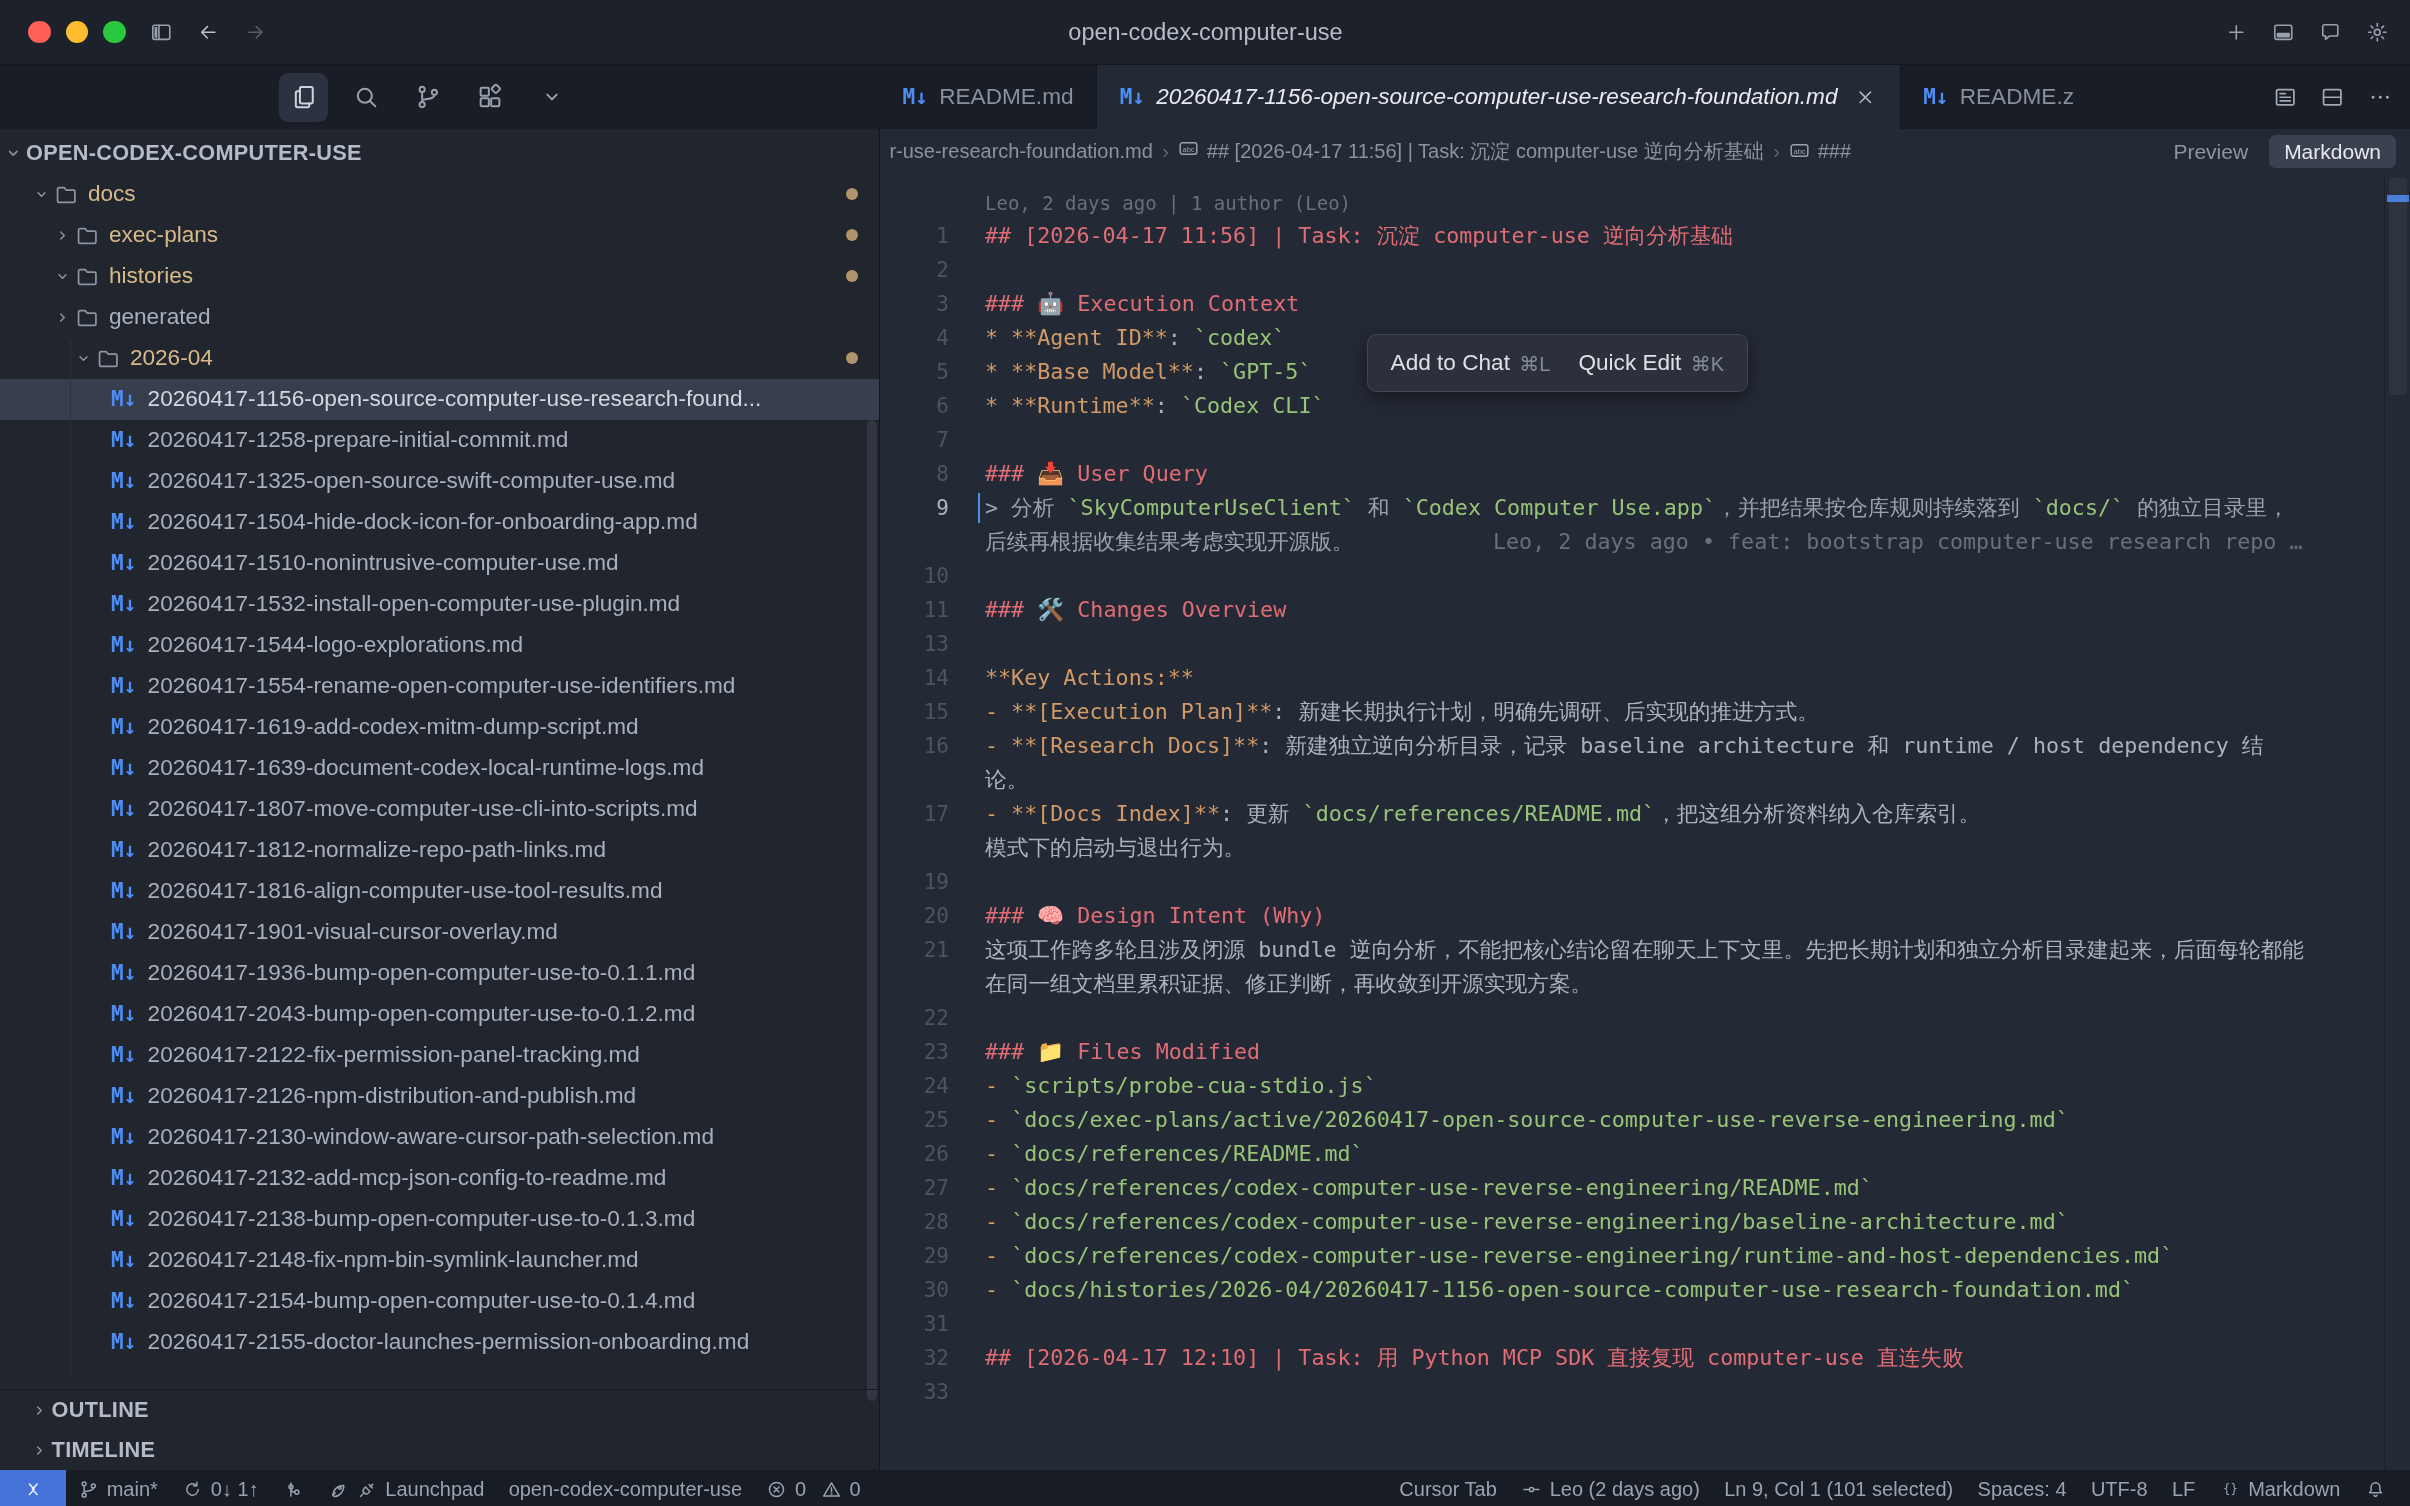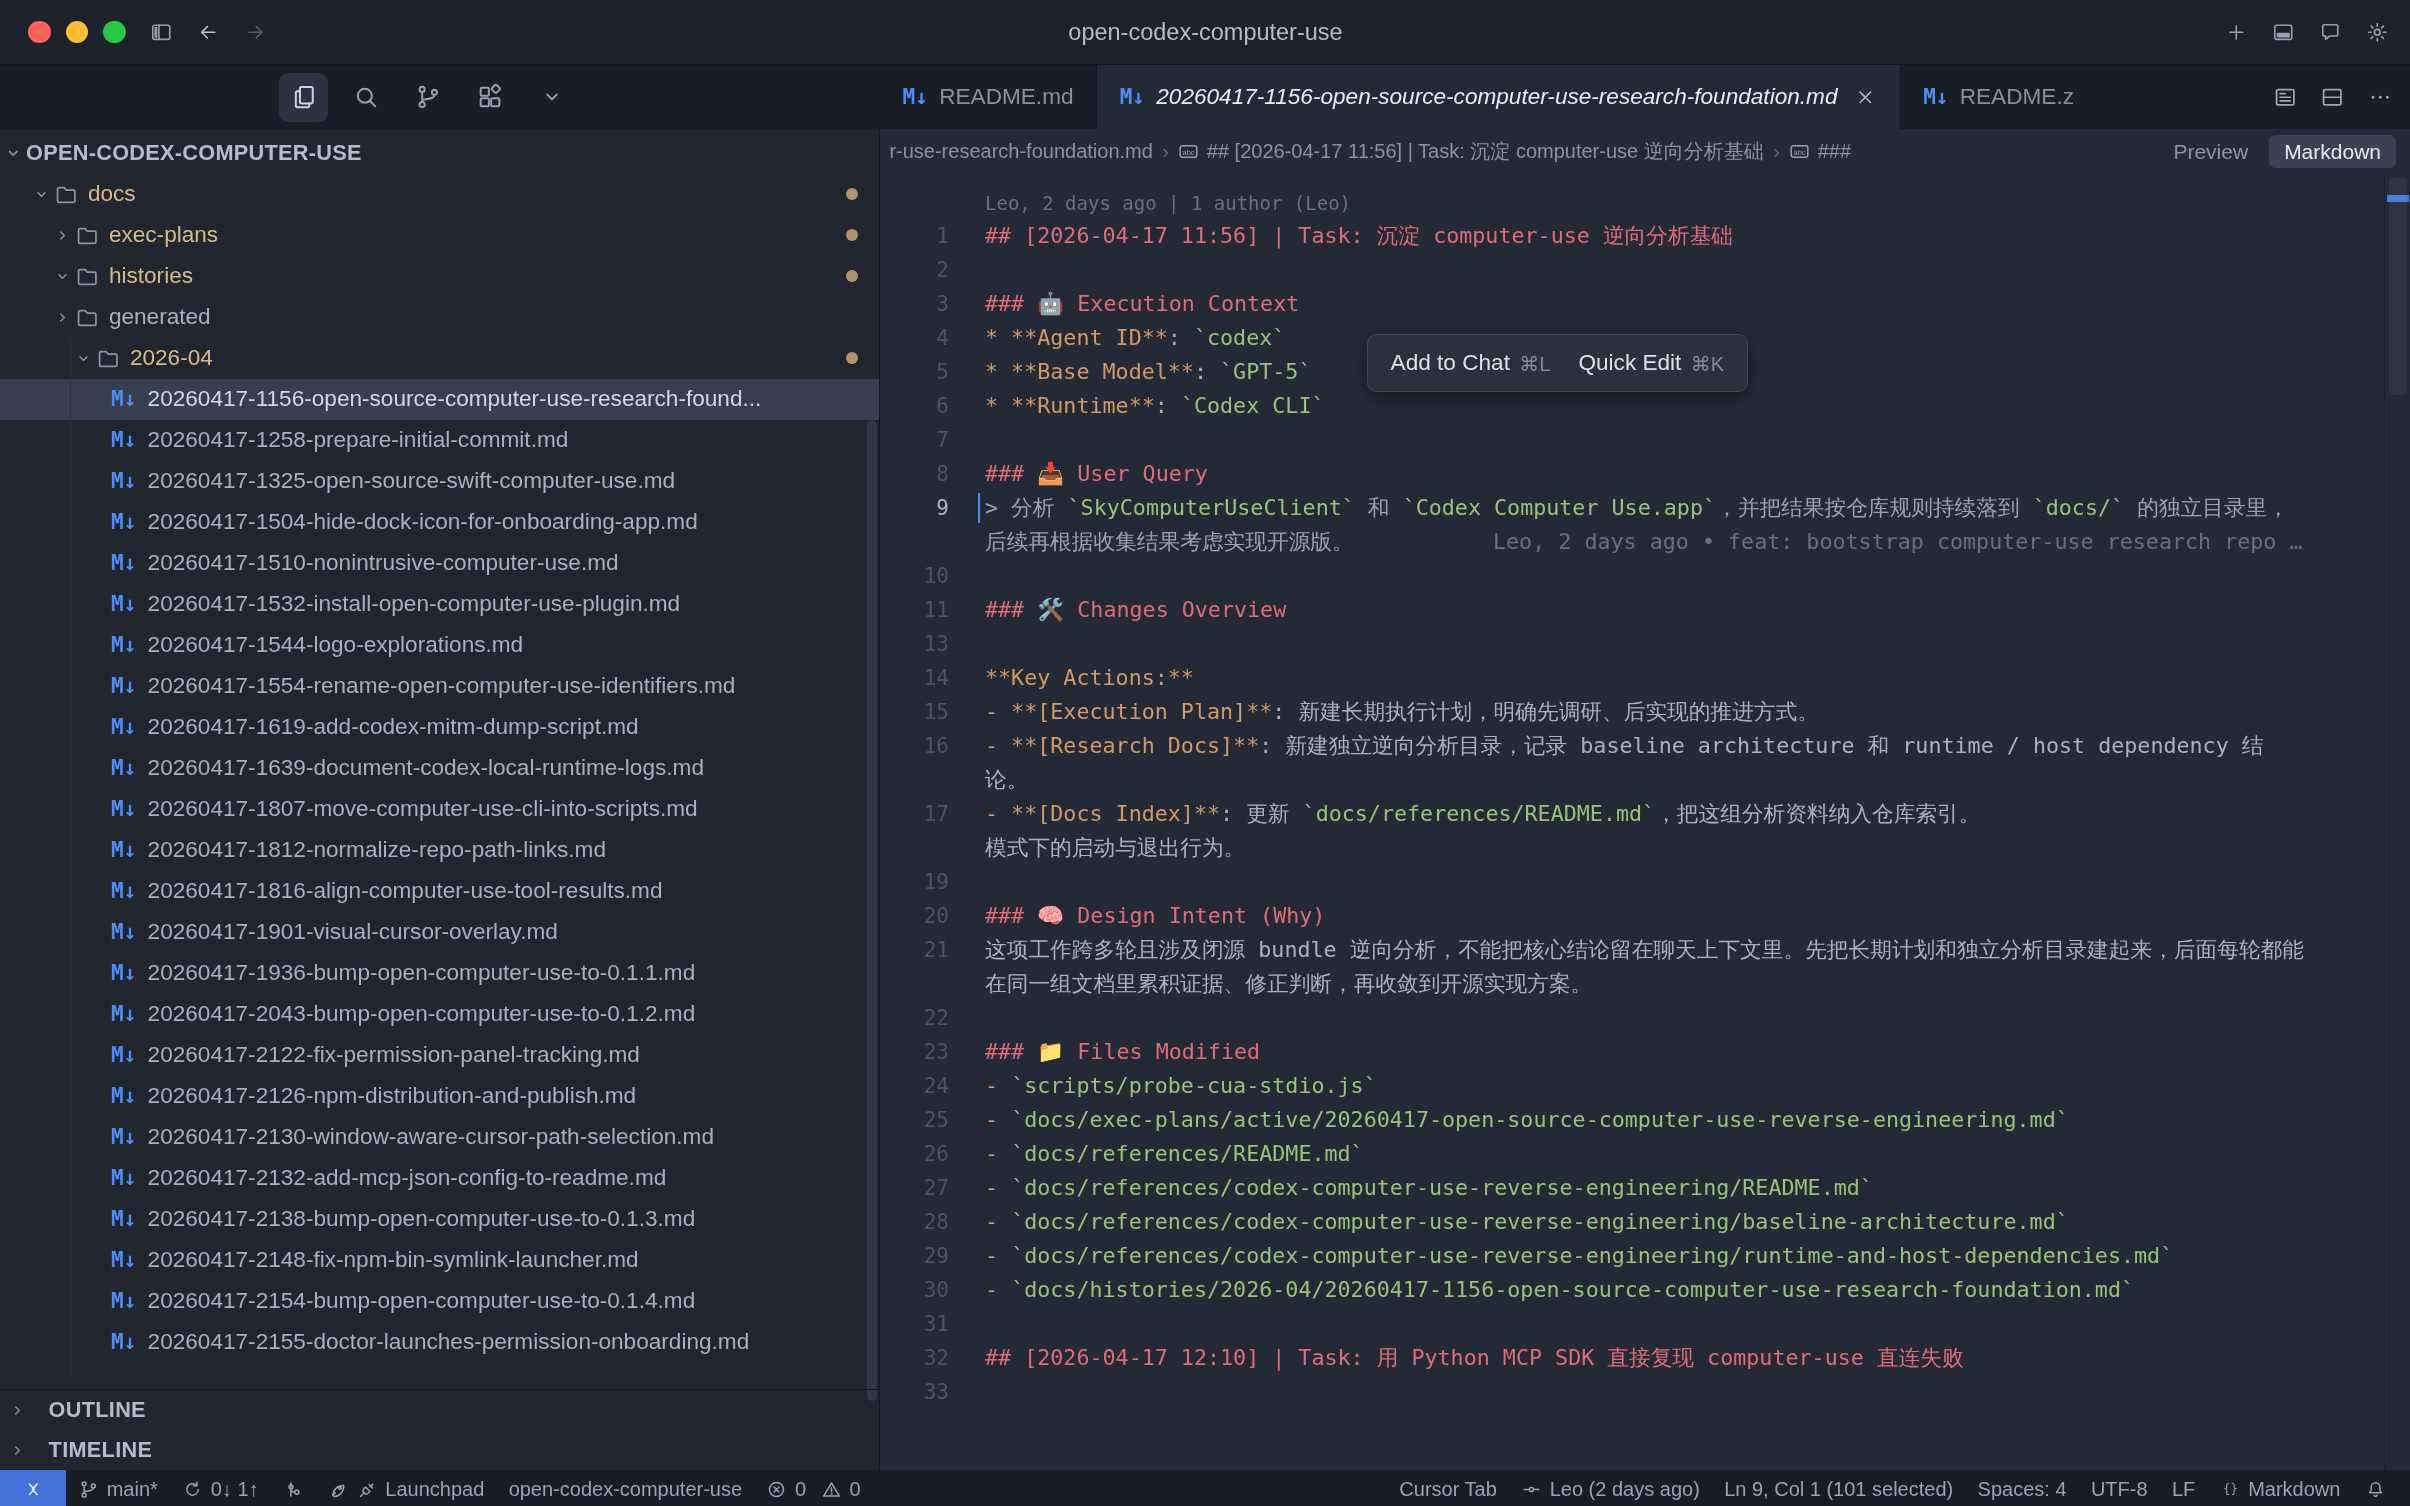--- a/index.html
+++ b/index.html
@@ -37,28 +37,28 @@
   .trow.selected{background:#373e4e;color:#d3d8e0}
   .trow .chev{width:26px;display:flex;justify-content:center;color:#8d95a2;flex:0 0 26px}
   .trow .fold{color:#8d95a2;margin-right:9.4px}
   .trow .dot{position:absolute;right:21px;width:12.2px;height:12.2px;border-radius:50%;background:#b1946b}
   .trow .lbl{white-space:nowrap;overflow:hidden;text-overflow:ellipsis;max-width:687px}
   .gold{color:#d8ba8a}
   .root-row{font-weight:bold;color:#b5bcc8;font-size:21.7px;letter-spacing:0.3px}
   .guide{position:absolute;left:70px;top:211px;bottom:94px;width:0.9px;background:#2c313c}
   .side-scroll{position:absolute;right:1.9px;top:291px;width:10.4px;height:981px;background:rgba(110,120,140,.22);border-radius:4.7px}
   .panel-rows{position:absolute;left:0;right:0;bottom:0;border-top:0.9px solid #161a22}
-  .prow{height:40px;display:flex;align-items:center;font-weight:bold;color:#b5bcc8;font-size:21.7px;gap:20px;padding-left:6px;letter-spacing:0.3px}
+  .prow{height:40px;display:flex;align-items:center;font-weight:bold;color:#b5bcc8;font-size:21.7px;gap:1px;padding-left:28px;letter-spacing:0.3px}
   .prow .chev{color:#8d95a2;width:22.6px;display:flex;justify-content:center}
 
   
   .editcol{flex:1;display:flex;flex-direction:column;min-width:0;background:#242a35}
   .breadcrumb{height:45px;display:flex;align-items:center;font-size:20px;color:#8b93a1;padding-left:9.4px;position:relative;white-space:nowrap}
   .breadcrumb .sep{margin:0 9.4px;color:#5f6774}
-  .bc-item{display:flex;align-items:center;gap:7.5px;overflow:hidden}
+  .bc-item{display:flex;gap:7.5px;overflow:hidden}
   .abc{color:#9aa1ad}
   .bc-right{position:absolute;right:15px;display:flex;align-items:center;gap:21px}
   .bc-preview{color:#8d95a3;font-size:21px}
   .bc-mode{background:#3b4150;color:#e6e9ee;font-size:21px;padding:4.7px 15px;border-radius:6.6px}
   .editor{flex:1;position:relative;overflow:hidden;font-family:"DejaVu Sans Mono",monospace;font-size:21.7px}
   .rows{position:absolute;top:13px;left:0;right:26px}
   .erow{display:flex;height:34px;align-items:center}
   .erow.blame-row{height:32px}
   .ln{width:105px;flex:0 0 105px;text-align:right;padding-right:36px;box-sizing:border-box;color:#4c5464;font-size:21px}
   .erow.cur .ln{color:#aeb6c2}

